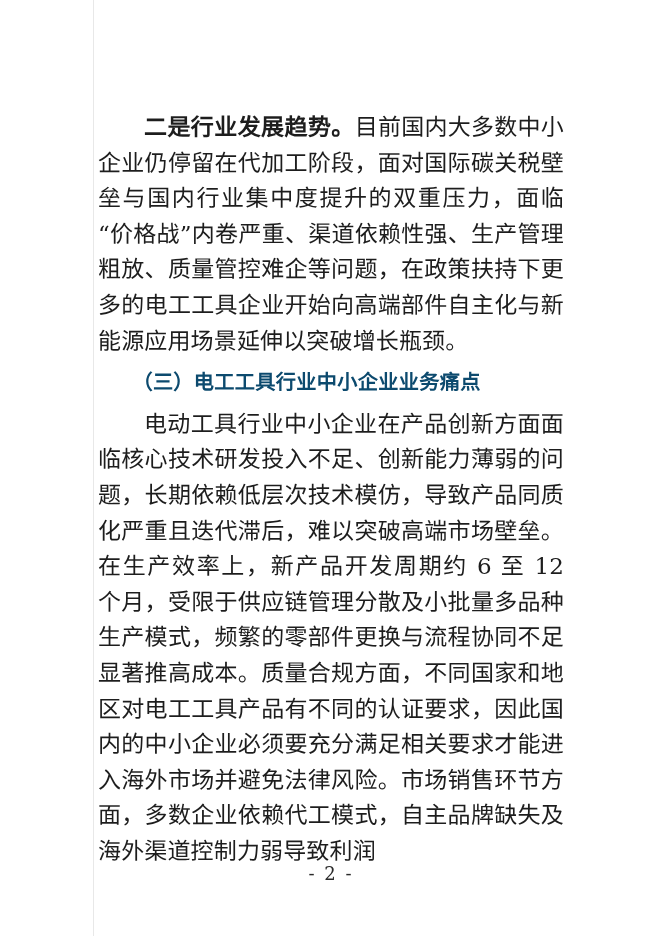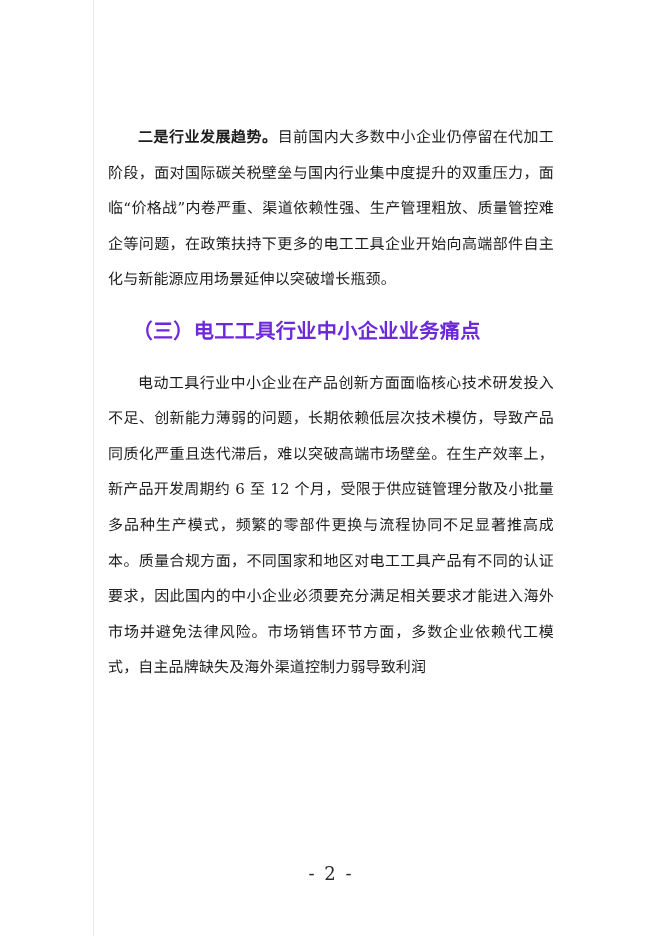--- a/index.html
+++ b/index.html
@@ -31,23 +31,23 @@
   }
 
   .body-area {
     position: absolute;
     left: 92px;
     top: 104px;
     width: 478px;
   }
 
   p.para {
-    margin: 16px;
+    margin: 6px;
     padding: 0;
-    font-size: 15px;
+    font-size: 23px;
     line-height: 35.6px;
     letter-spacing: 0.15px;
     text-align: justify;
     text-justify: inter-ideograph;
     text-indent: 2em;
     color: #1d1d1d;
     font-weight: 400;
   }
 
   p.para + p.para {
@@ -62,21 +62,21 @@
 
   h3.section-heading {
     margin: 0;
     padding: 0;
     font-size: 20.2px;
     line-height: 35.6px;
     font-weight: 700;
     font-family: "DejaVu Sans", "Liberation Sans", sans-serif;
     text-indent: 2em;
     letter-spacing: 0.3px;
-    color: #6d28d9;
+    color: #0c4a6e;
   }
 
   .page-footer {
     position: absolute;
     left: 0;
     right: 0;
     top: 862px;
     text-align: center;
     font-size: 18px;
     line-height: 24px;

